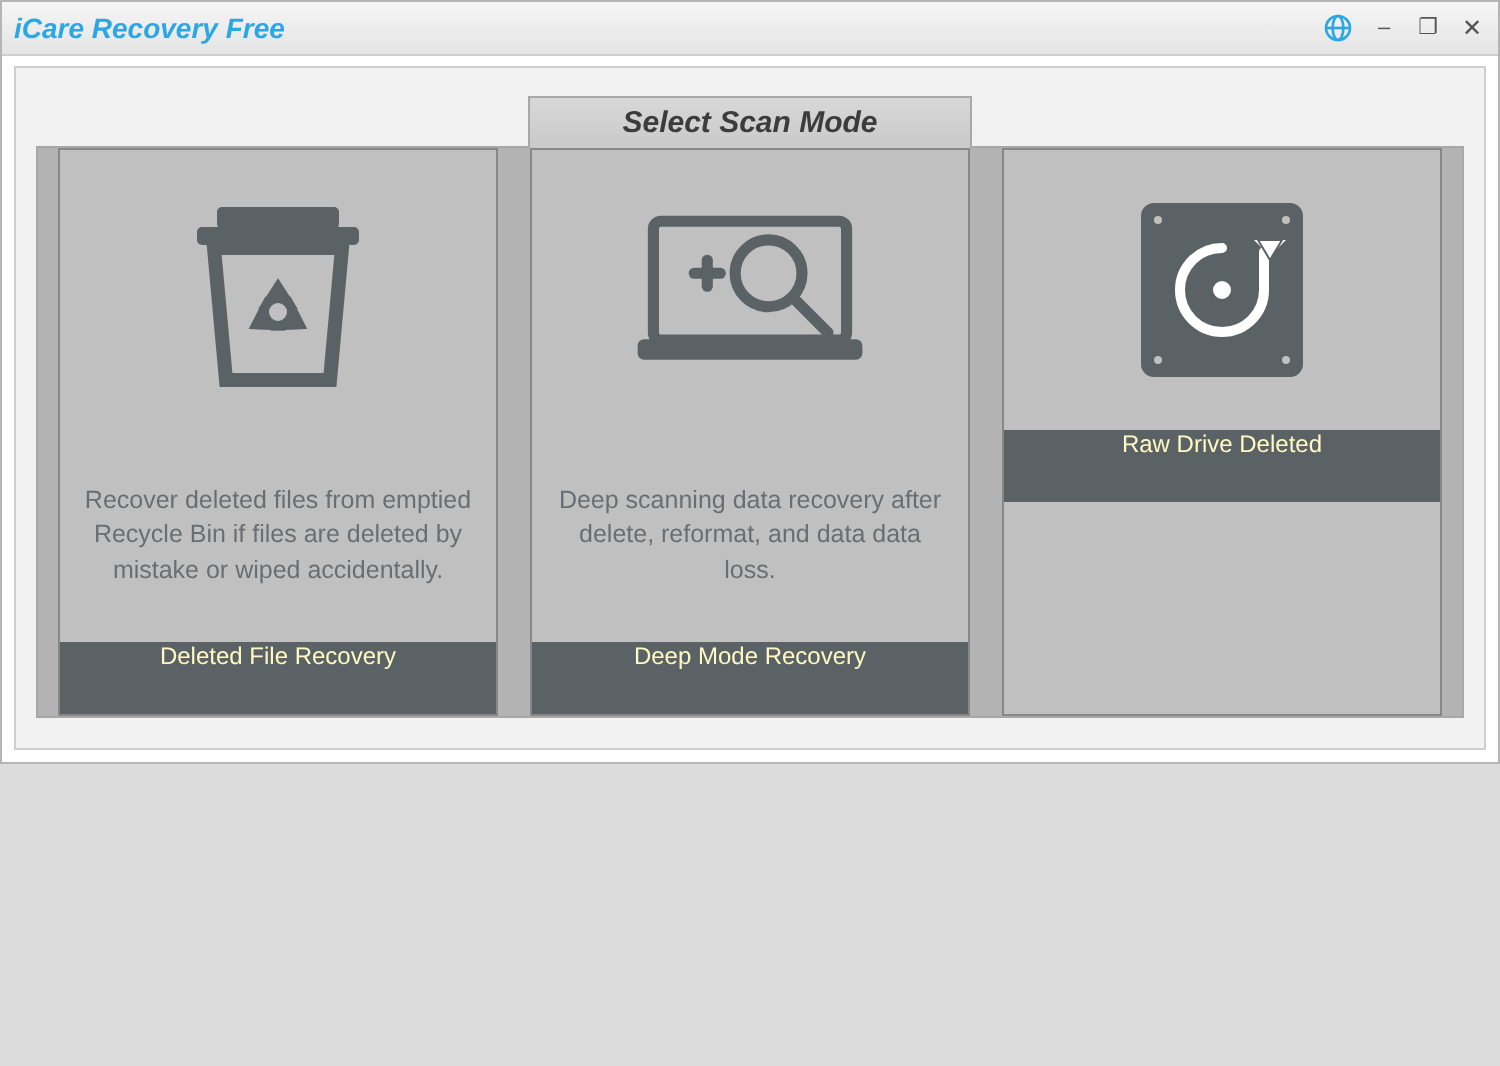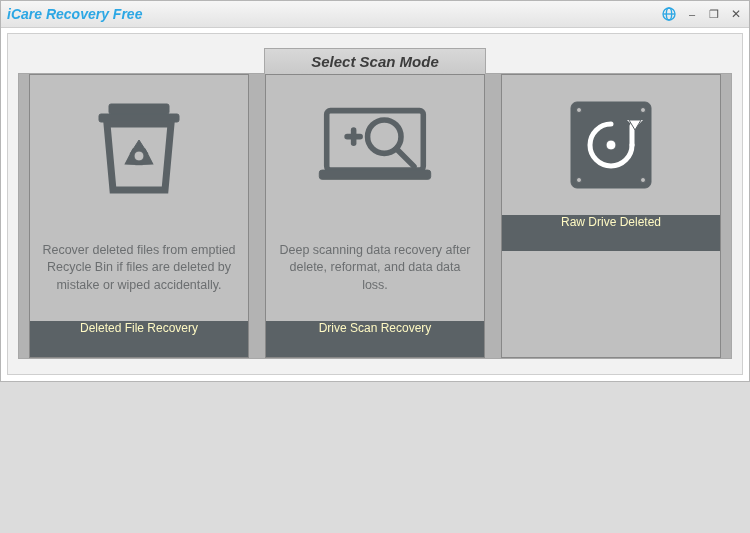--- a/index.html
+++ b/index.html
@@ -202,21 +202,21 @@
               <line x1="93" y1="59" x2="112" y2="78" stroke-linecap="round"></line>
             </g>
             <g stroke="#5b6266" stroke-width="6" stroke-linecap="round">
               <line x1="40" y1="46" x2="54" y2="46"></line>
               <line x1="47" y1="39" x2="47" y2="53"></line>
             </g>
           </svg>
         </div>
         <div class="desc">Deep scanning data recovery after delete, reformat, and data data loss.</div>
         <div class="btn">
-          <span>Drive Scan Recovery</span>
+          <span>Deep Mode Recovery</span>
         </div>
       </div>
 
       <div class="card">
         <div class="icon-area">
           <svg viewBox="0 0 120 110">
             <rect x="20" y="12" width="80" height="86" rx="6" fill="#5b6266"></rect>
             <circle cx="28" cy="20" r="2.5" fill="#c0c0c0"></circle>
             <circle cx="92" cy="20" r="2.5" fill="#c0c0c0"></circle>
             <circle cx="28" cy="90" r="2.5" fill="#c0c0c0"></circle>

